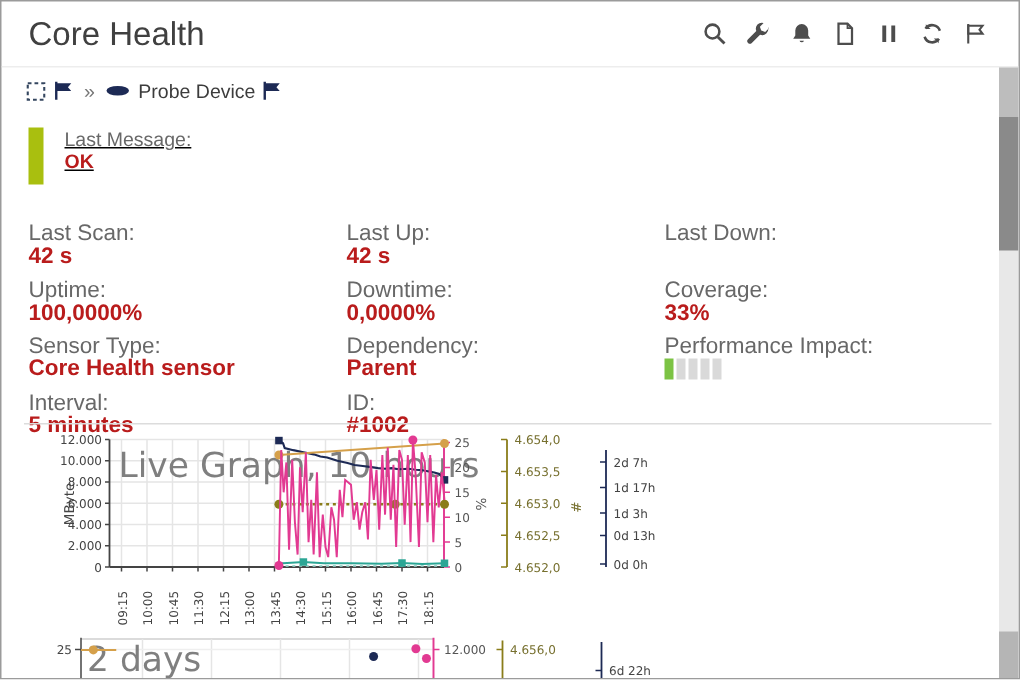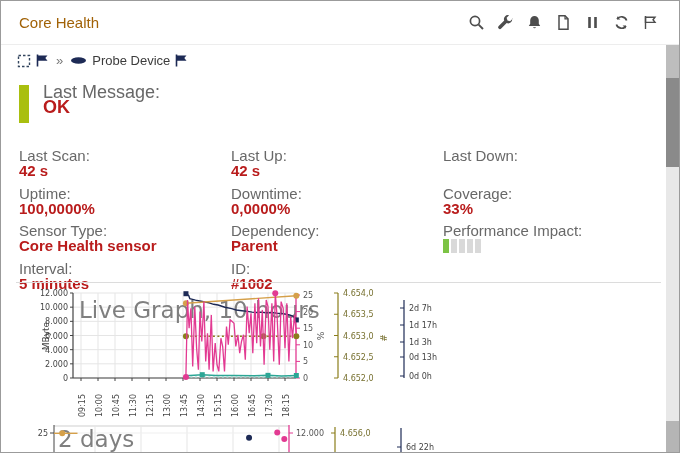--- a/index.html
+++ b/index.html
@@ -1,30 +1,30 @@
 <!DOCTYPE html>
 <html><head>
 <meta charset="utf-8">
 <style>
   html,body{margin:0;padding:0;background:#fff;}
   .window{position:relative;width:680px;height:453px;box-sizing:border-box;border:1px solid #9b9b9b;
           background:#fff;font-family:"Liberation Sans",sans-serif;overflow:hidden;}
   .header{height:44px;display:flex;align-items:center;padding:0 20px 0 18px;box-sizing:border-box;
           border-bottom:1px solid #ededed;}
-  .title{font-size:15px;color:#a16207;}
+  .title{font-size:22px;color:#404040;}
   .hicons{margin-left:auto;display:flex;align-items:center;gap:12px;}
   .hicon{width:17px;height:17px;display:inline-flex;align-items:center;justify-content:center;cursor:pointer;}
   .hicon svg{display:block;}
   .content{position:absolute;left:0;top:44px;right:13px;bottom:0;overflow:hidden;}
   .breadcrumb{position:absolute;top:8px;left:16px;display:flex;align-items:center;gap:5px;
               font-size:13px;color:#3c3c3c;white-space:nowrap;}
   .crumb{cursor:pointer;}
   .status{position:absolute;top:40px;left:18px;display:flex;}
   .status-bar{width:10px;height:38px;background:#a9bf0f;}
-  .status-text{margin-left:14px;font-size:18px;}
+  .status-text{margin-left:14px;font-size:13px;text-decoration:underline;}
   .label{color:#686868;line-height:15px;}
   .value{color:#b91c1c;font-weight:bold;line-height:15px;}
   .grid{position:absolute;top:103px;left:18px;display:grid;grid-template-columns:212px 212px 213px;
         grid-auto-rows:37.5px;font-size:15px;}
   .impact{display:flex;gap:2px;margin-top:1px;}
   .impact span{width:6px;height:14px;display:inline-block;}
   .divider{position:absolute;top:237px;left:15px;width:645px;border-top:1px solid #dcdcdc;}
   #chart1{position:absolute;left:15px;top:241px;}
   #chart2{position:absolute;left:15px;top:380px;}
   .scrollbar{position:absolute;top:44px;right:0;bottom:0;width:13px;background:#e8e8e8;}

